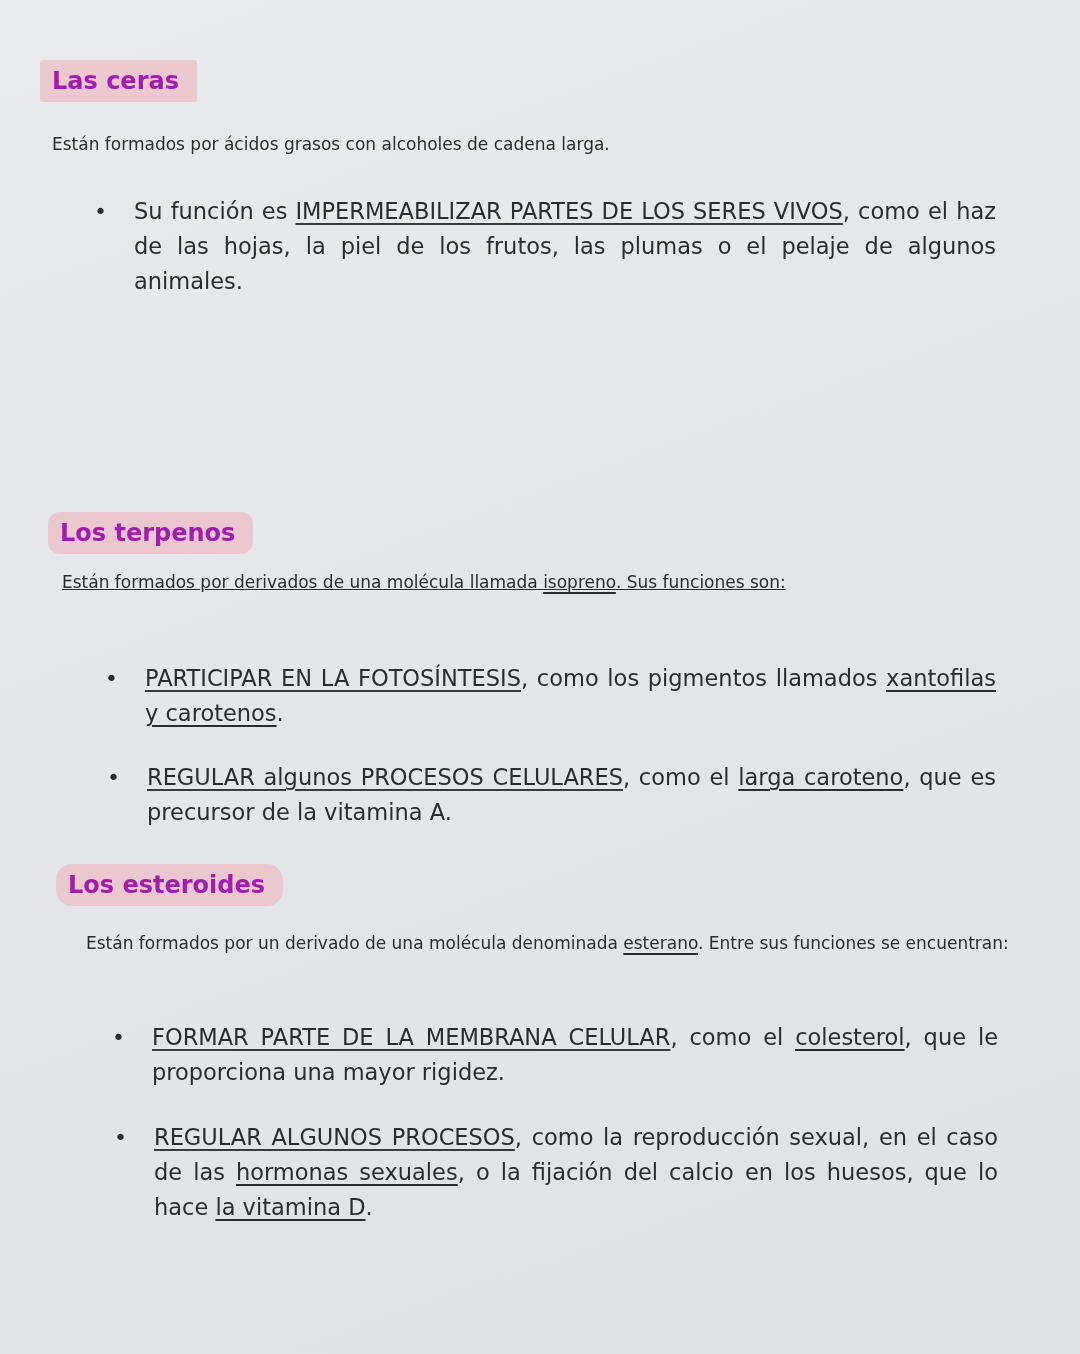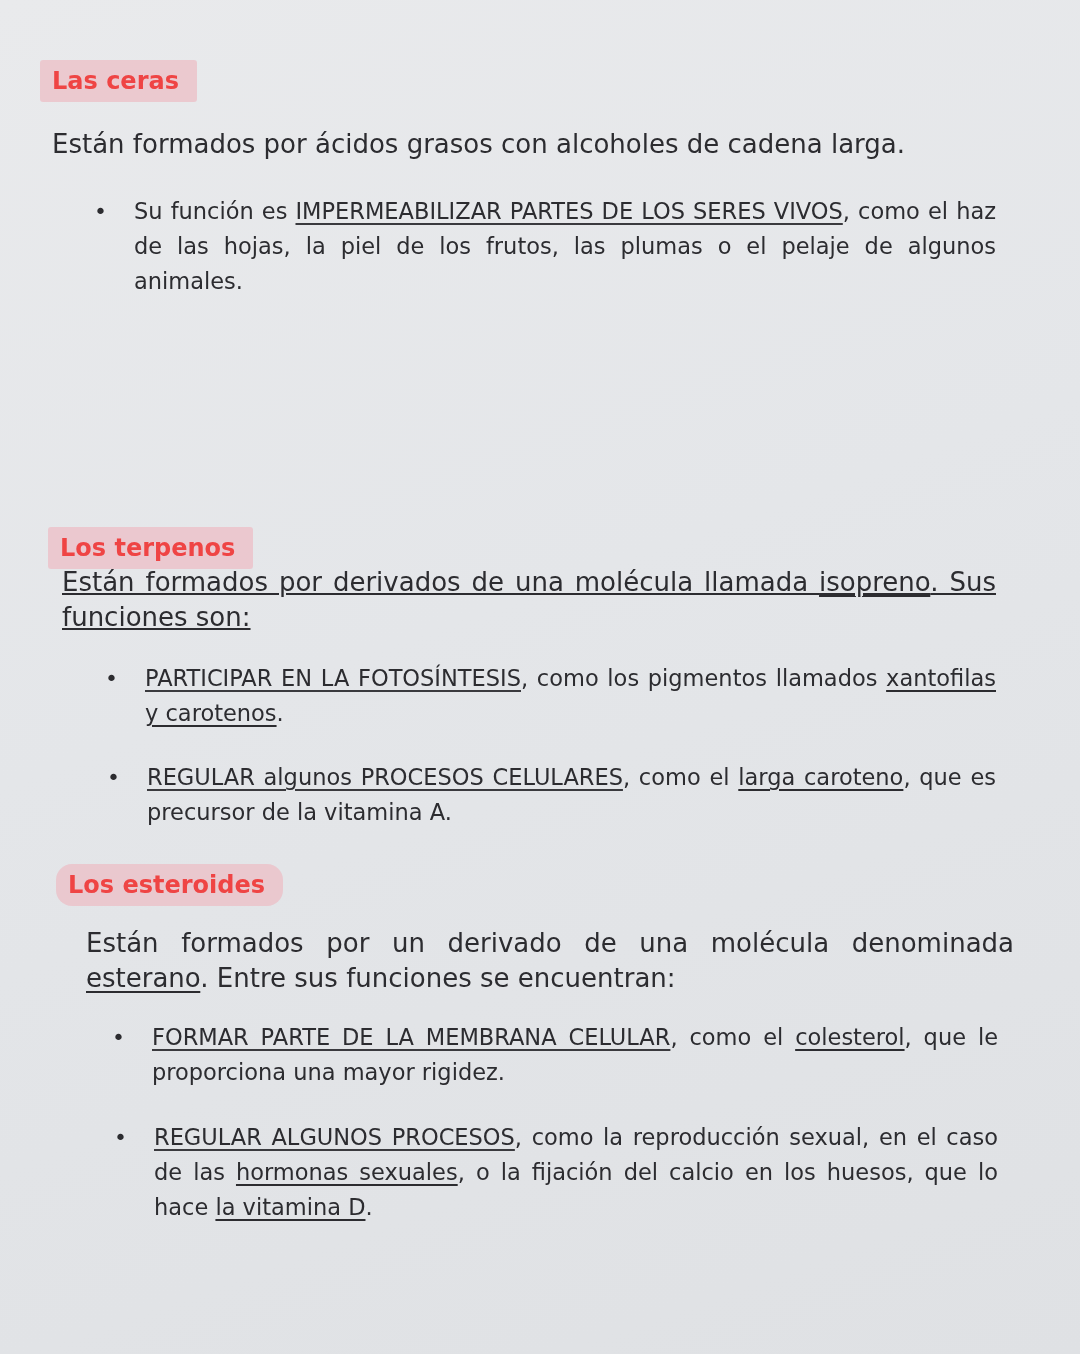--- a/index.html
+++ b/index.html
@@ -6,29 +6,29 @@
   body {
     width:1080px; height:1354px; overflow:hidden;
     background: linear-gradient(160deg, #e9eaec 0%, #e4e6e9 45%, #dfe1e4 100%);
     font-family: "DejaVu Sans", sans-serif;
     color:#2a2a2e;
     position:relative;
   }
   .page { position:absolute; left:0; top:0; width:1080px; height:1354px; }
   .heading {
     position:absolute;
-    font-weight:bold; font-size:24px; color:#ef4444;
+    font-weight:bold; font-size:24px; color:#a21caf;
     background: rgba(236, 190, 198, 0.75);
     padding:6px 18px 6px 12px;
     border-radius:3px;
     line-height:30px;
   }
   .para {
     position:absolute;
-    font-size:26px; line-height:35px;
+    font-size:17px; line-height:35px;
     text-align:justify;
     color:#2c2c30;
   }
   .bullet {
     position:absolute;
     font-size:22.5px; line-height:35px;
     text-align:justify;
     color:#2c2c30;
   }
   .bullet .dot {
@@ -48,21 +48,21 @@
 
   <div class="para" style="left:52px; top:127px; width:950px;">Están formados por ácidos grasos con alcoholes de cadena larga.</div>
 
   <div class="bullet" style="left:134px; top:194px; width:862px;">
     <span class="dot">•</span>
     <span>Su función es </span><span class="hl">IMPERMEABILIZAR PARTES DE LOS SERES VIVOS</span><span>, como el haz de las hojas, la piel de los frutos, las plumas o el pelaje de algunos animales.</span>
   </div>
 
 
 
-  <div class="heading" style="left:48px; top:527px;">Los terpenos</div>
+  <div class="heading" style="left:48px; top:512px;border-radius:12px;">Los terpenos</div>
 
   <div class="para" style="left:62px; top:565px; width:934px;text-decoration:underline;">
     <span>Están formados por derivados de una molécula llamada </span><span class="u">isopreno</span><span>. Sus funciones son:</span>
   </div>
 
   <div class="bullet" style="left:145px; top:661px; width:851px;">
     <span class="dot">•</span>
     <span class="hl">PARTICIPAR EN LA FOTOSÍNTESIS</span><span>, como los pigmentos llamados </span><span class="u">xantofilas y carotenos</span><span>.</span>
   </div>
 

